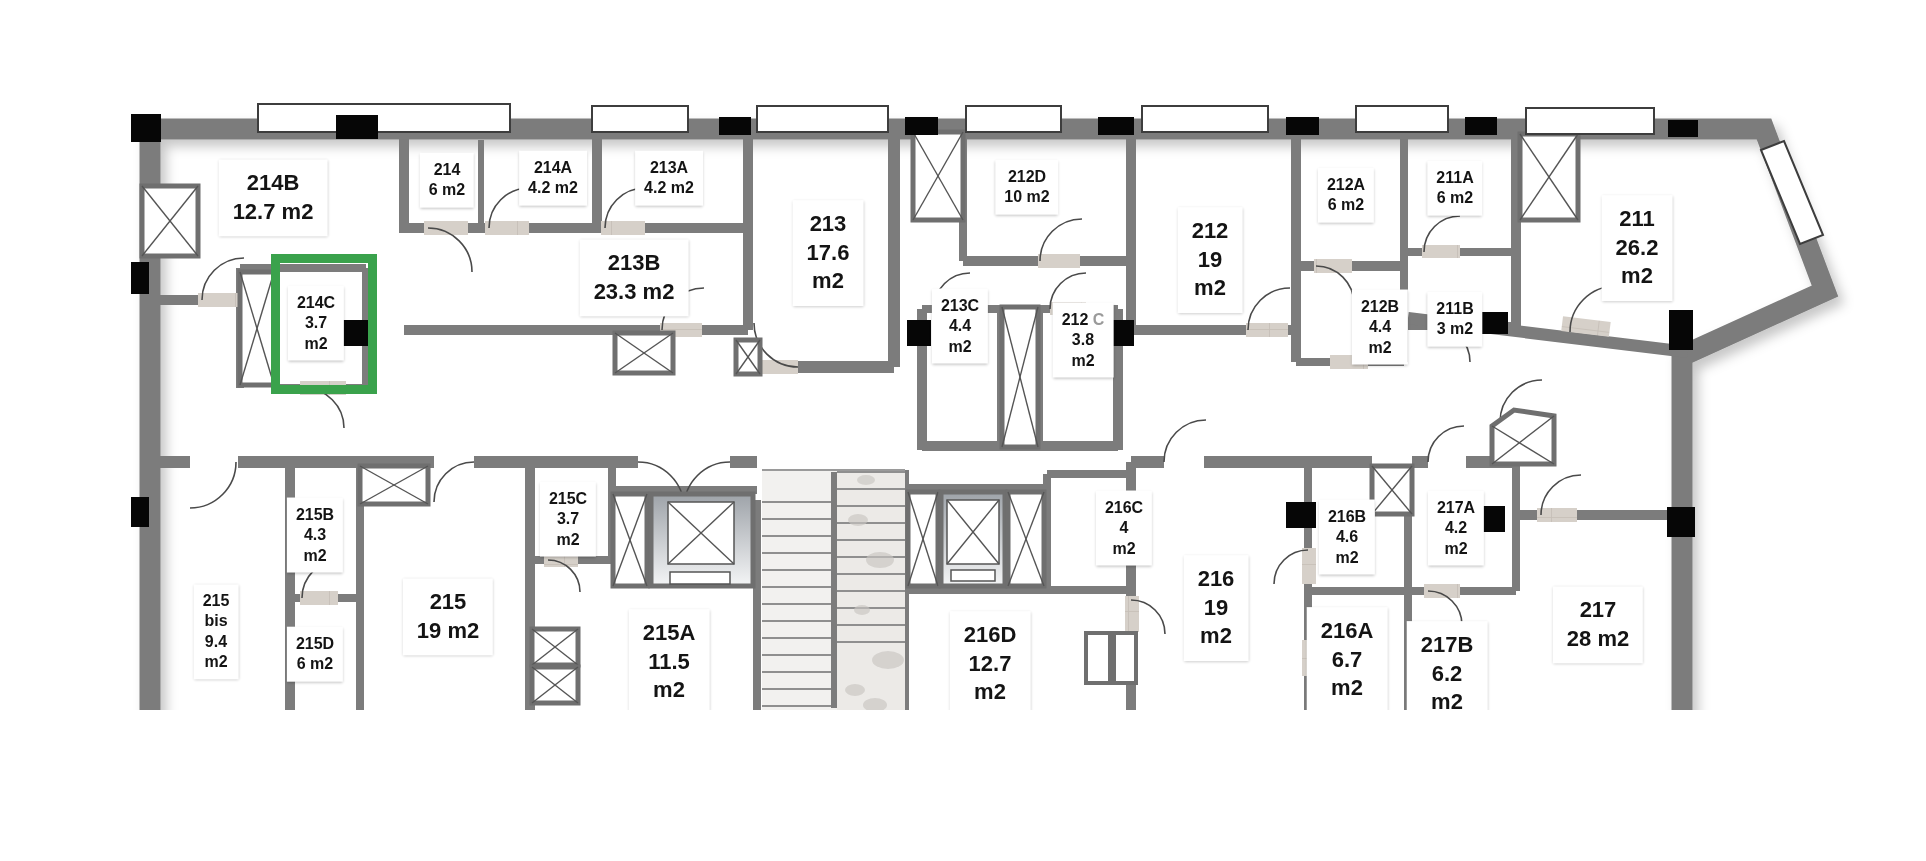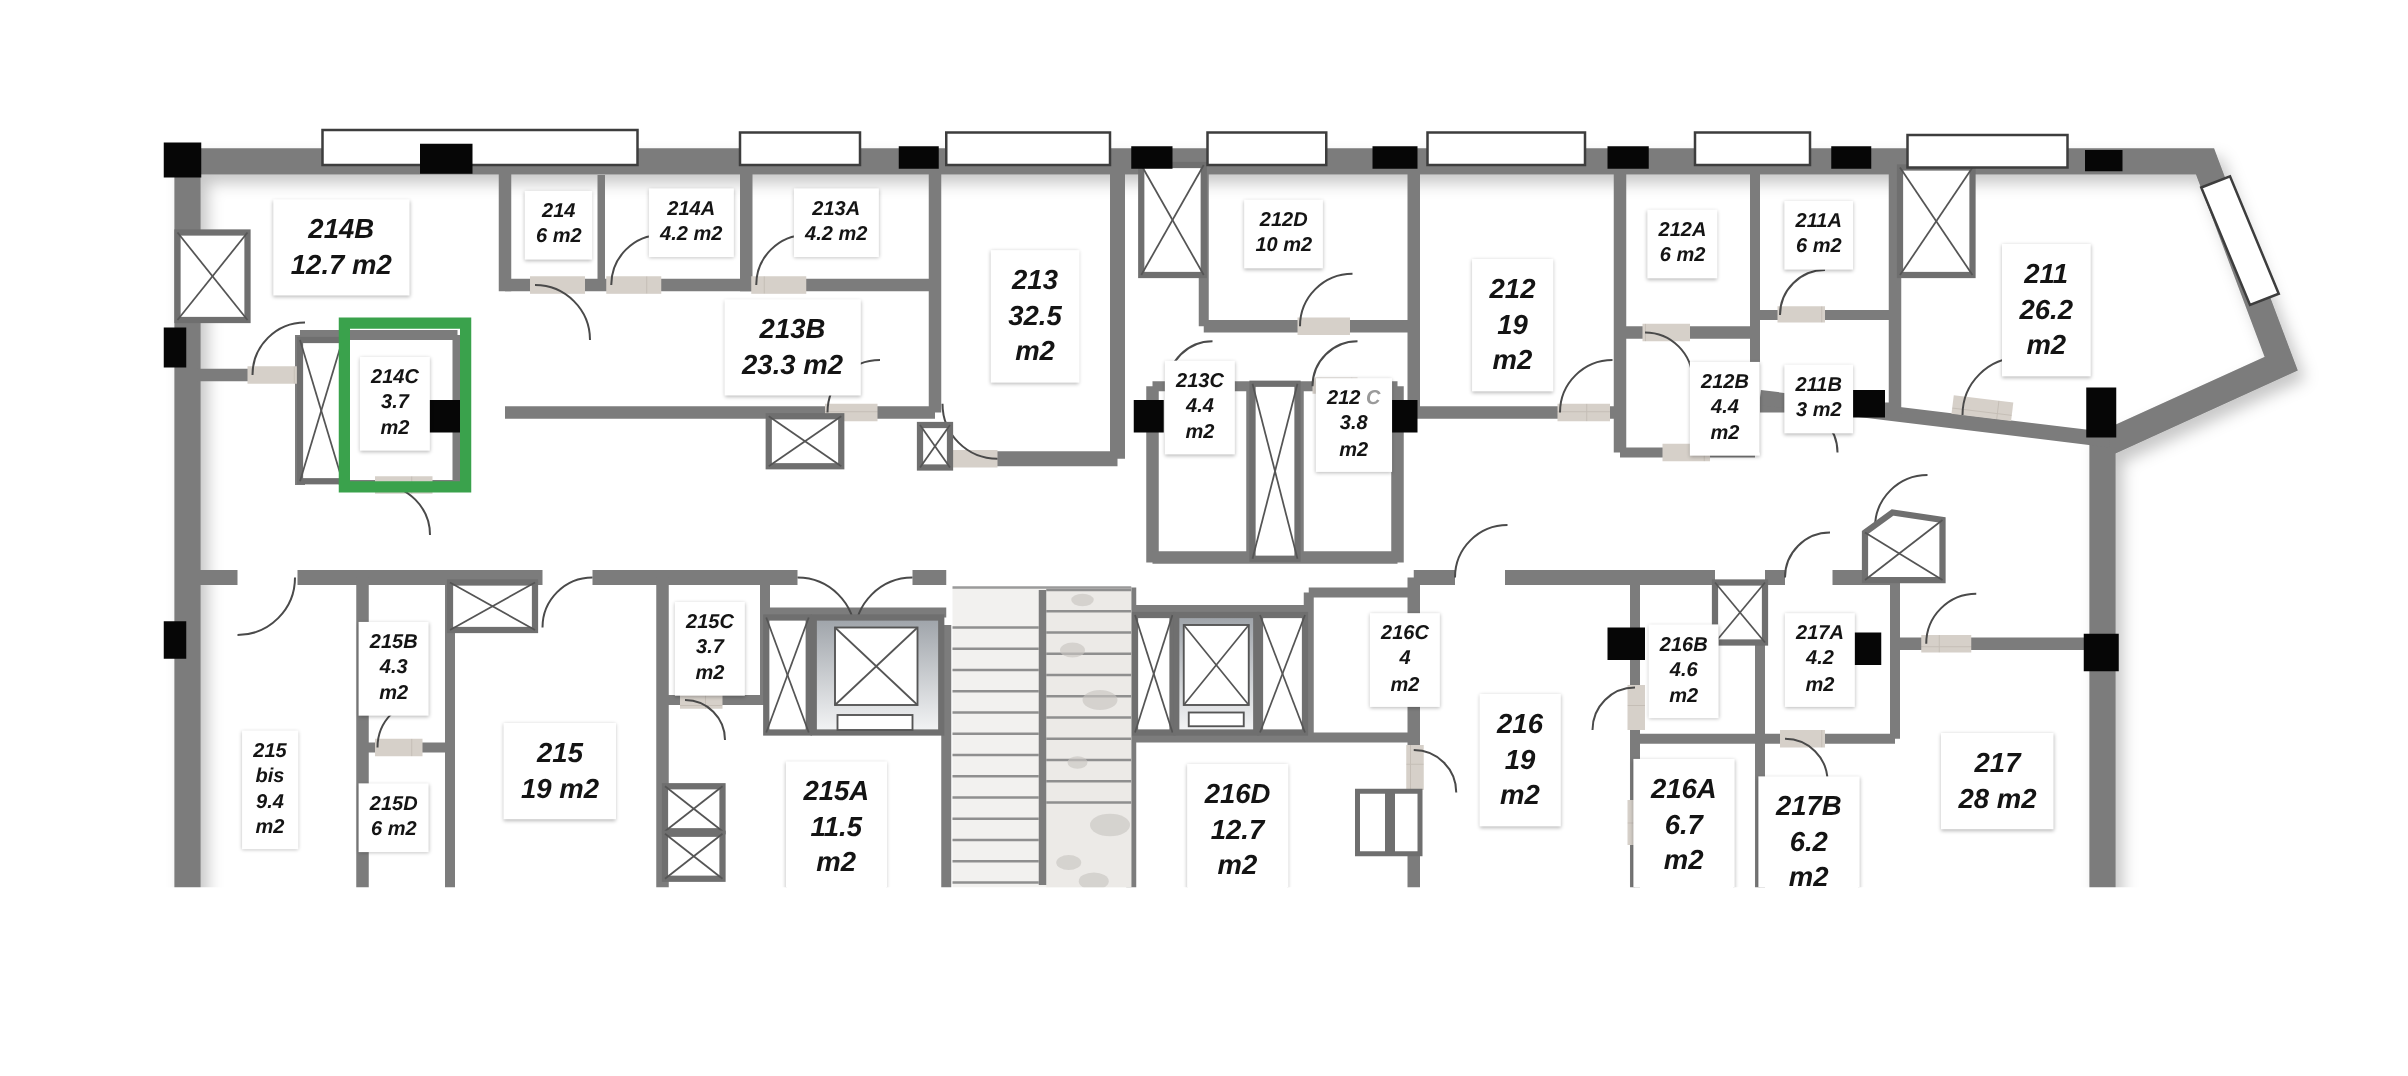--- a/index.html
+++ b/index.html
@@ -1,17 +1,17 @@
 <!DOCTYPE html>
 <html><head>
 <meta charset="utf-8">
 <style>
   html,body{margin:0;padding:0;background:#ffffff;}
   body{font-family:"Liberation Sans", sans-serif;}
-  .plan-wrap{position:relative;width:1926px;height:710px;background:#fff;overflow:hidden;font-style:italic;}
+  .plan-wrap{position:relative;width:1926px;height:710px;background:#fff;overflow:hidden;}
   .plan-wrap svg{position:absolute;left:0;top:0;}
   
   .w21{stroke:#7c7c7c;stroke-width:21;fill:none;}
   .w12{stroke:#7c7c7c;stroke-width:12;fill:none;}
   .w10{stroke:#7c7c7c;stroke-width:10;fill:none;}
   .w8{stroke:#7c7c7c;stroke-width:8;fill:none;}
   .w6{stroke:#7c7c7c;stroke-width:6;fill:none;}
   .arc{stroke:#4a4a4a;stroke-width:1.6;fill:none;}
   .shaft{fill:#ffffff;stroke:#6f6f6f;stroke-width:5;}
   .xline{stroke:#555555;stroke-width:1.4;}
@@ -387,21 +387,21 @@
       <div class="room-label sm" style="left: 669px; top: 178px;">
         <span>213A</span>
         <span>4.2 m2</span>
       </div>
       <div class="room-label lg" style="left: 634px; top: 278px;">
         <span>213B</span>
         <span>23.3 m2</span>
       </div>
       <div class="room-label lg" style="left: 828px; top: 253px;">
         <span>213</span>
-        <span>32.5</span>
+        <span>17.6</span>
         <span>m2</span>
       </div>
       <div class="room-label sm" style="left: 1027px; top: 187px;">
         <span>212D</span>
         <span>10 m2</span>
       </div>
       <div class="room-label sm" style="left: 316px; top: 323px;">
         <span>214C</span>
         <span>3.7</span>
         <span>m2</span>

